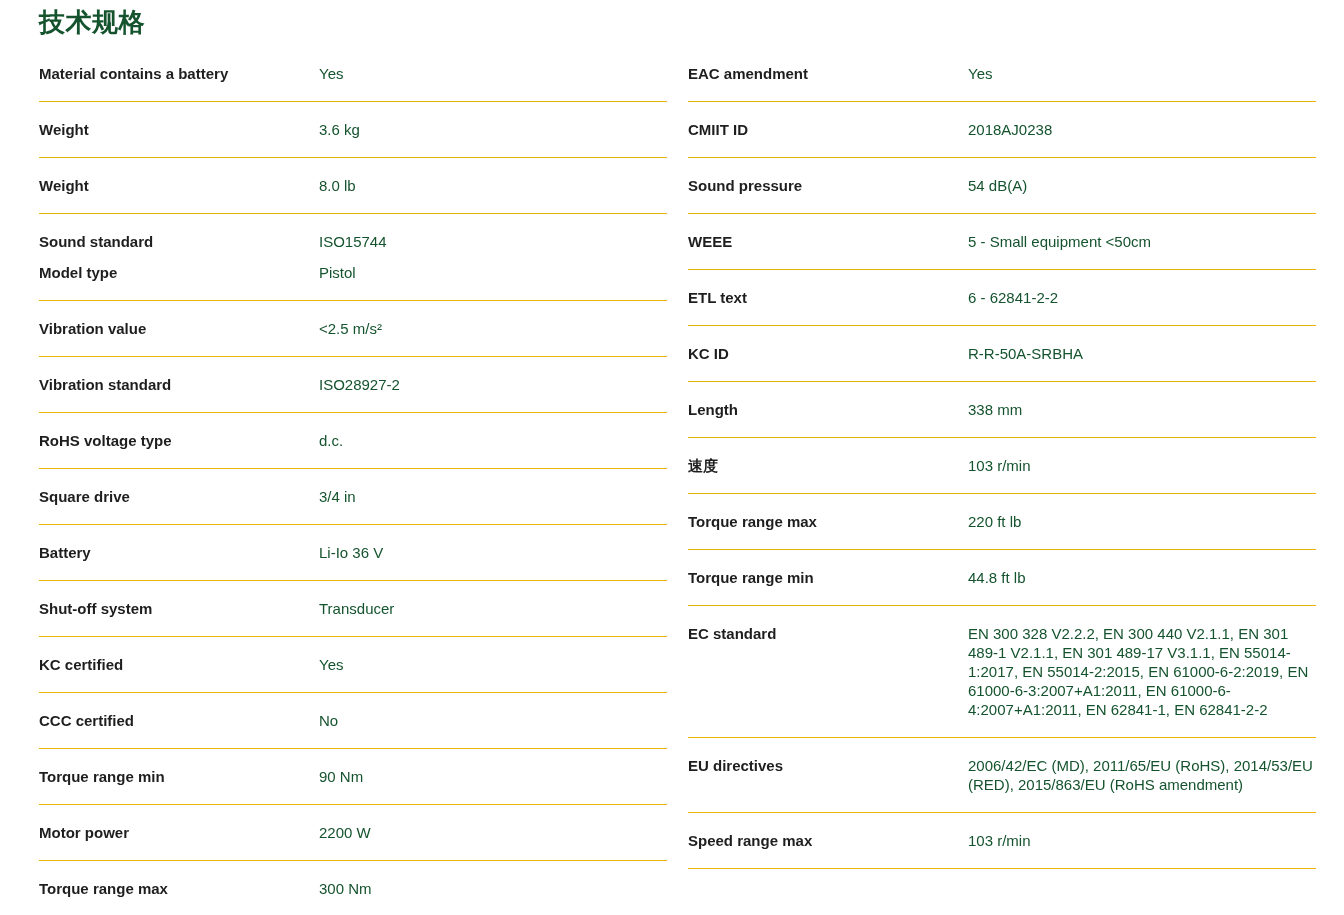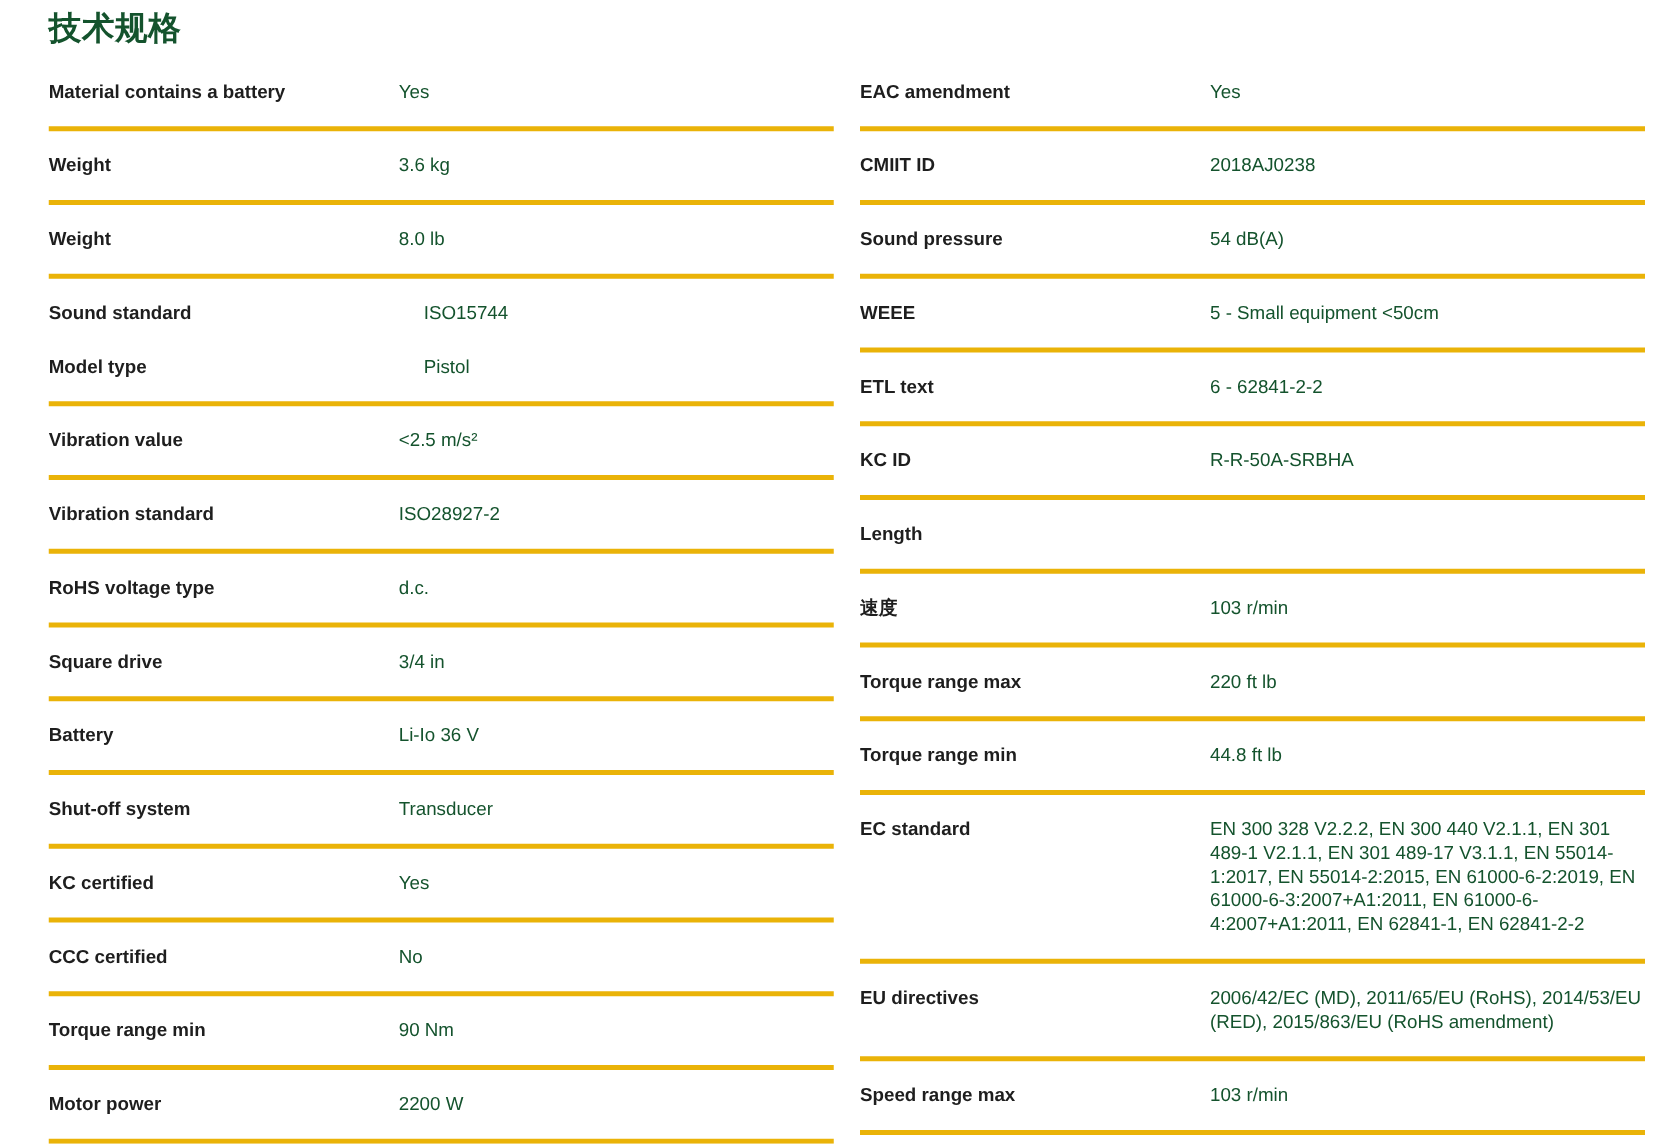--- a/index.html
+++ b/index.html
@@ -27,34 +27,33 @@
     grid-template-columns: 628px 628px;
     column-gap: 21px;
     align-items: start;
   }
   .spec-column { width: 628px; }
   .spec-row {
     display: grid;
     grid-template-columns: 280px 1fr;
     align-items: start;
     padding: 18px 0;
-    border-bottom: 4px solid #eab308;
+    border-bottom: 1px solid #eab308;
     font-size: 15px;
     line-height: 19px;
   }
   .spec-row.grouped {
     display: block;
   }
   .spec-pair {
     display: grid;
     grid-template-columns: 280px 1fr;
     align-items: start;
-    gap: 20px;
   }
-  .spec-pair + .spec-pair { margin-top: 24px; }
+  .spec-pair + .spec-pair { margin-top: 12px; }
   .spec-label {
     font-weight: 700;
     color: #1e1e1e;
     padding-right: 14px;
   }
   .spec-value {
     font-weight: 400;
     color: #14532d;
   }
 </style>
@@ -153,20 +152,21 @@
         <div class="spec-row">
           <div class="spec-label">ETL text</div>
           <div class="spec-value">6 - 62841-2-2</div>
         </div>
         <div class="spec-row">
           <div class="spec-label">KC ID</div>
           <div class="spec-value">R-R-50A-SRBHA</div>
         </div>
         <div class="spec-row">
           <div class="spec-label">Length</div>
+          <div class="spec-value">338 mm</div>
         </div>
         <div class="spec-row">
           <div class="spec-label">速度</div>
           <div class="spec-value">103 r/min</div>
         </div>
         <div class="spec-row">
           <div class="spec-label">Torque range max</div>
           <div class="spec-value">220 ft lb</div>
         </div>
         <div class="spec-row">

